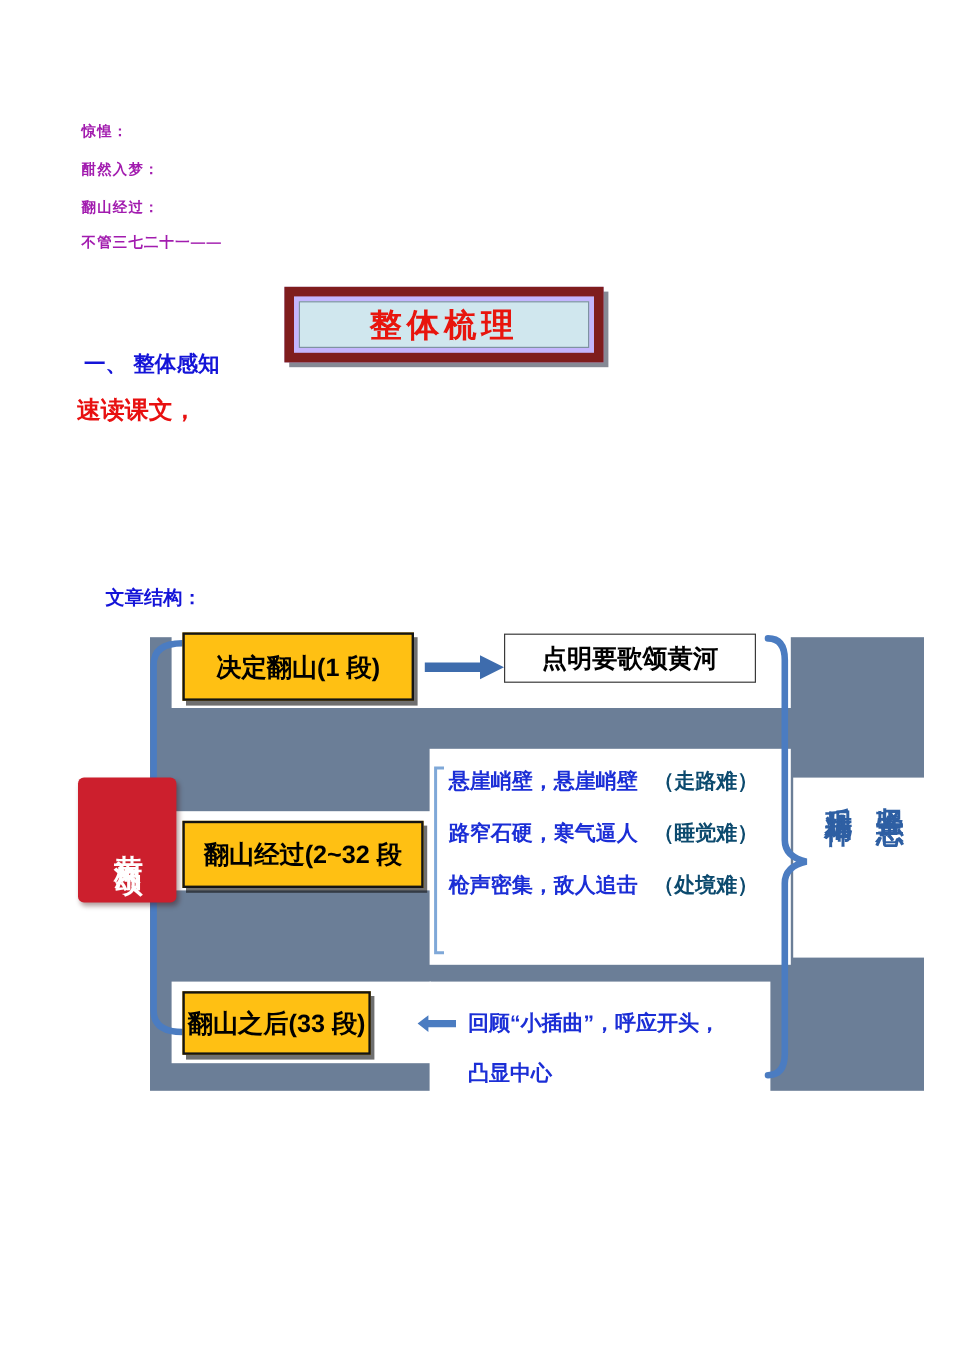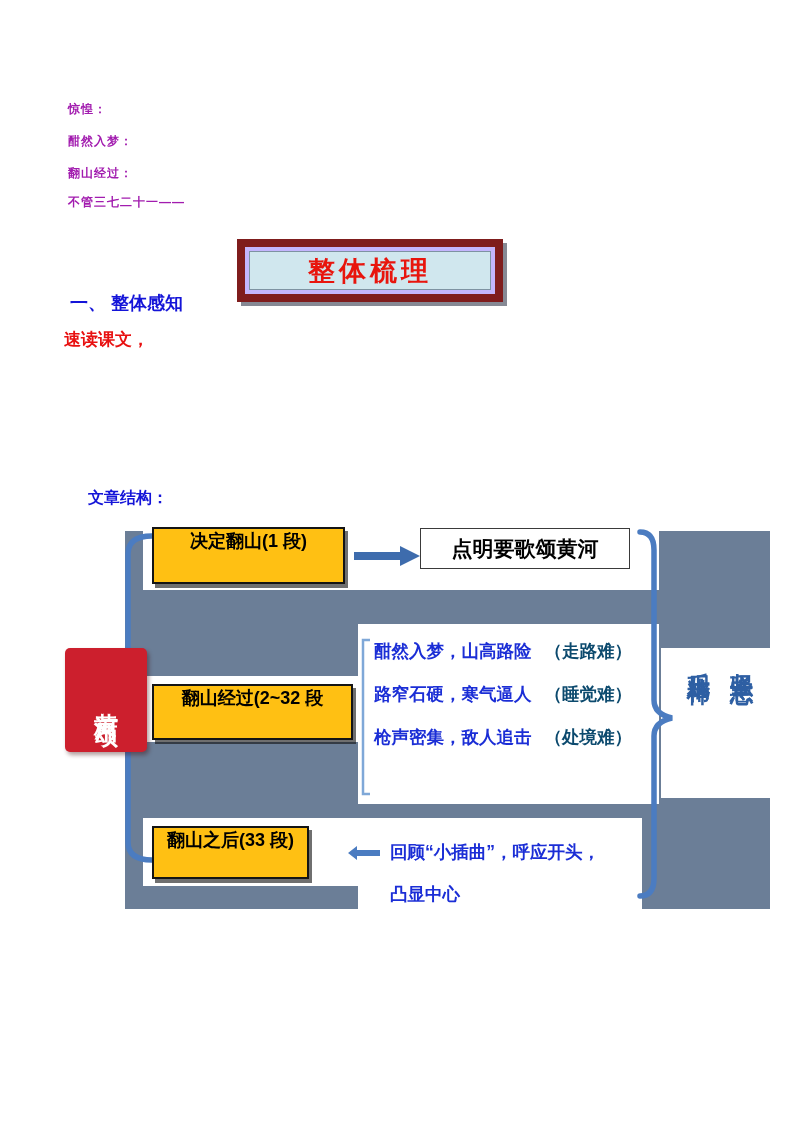--- a/index.html
+++ b/index.html
@@ -18,28 +18,28 @@
     box-shadow:4px 4px 0 rgba(35,40,60,.55);
     padding:4px;box-sizing:border-box;margin-top:12px;
   }
   .banner-inner{
     width:100%;height:100%;background:#d0e7ee;border:1px solid #7e93a2;
     display:flex;align-items:center;justify-content:center;box-sizing:border-box;
   }
   .banner-title{color:#e8150d;font-weight:bold;font-size:27px;letter-spacing:4px;}
   
   .h-blue{color:#1414d8;font-weight:bold;font-size:18px;}
-  .h-red{color:#e81010;font-weight:bold;font-size:17px;}
+  .h-red{color:#e81010;font-weight:bold;font-size:20px;}
   .h-label{color:#1414d8;font-weight:bold;font-size:16px;}
   
   .panel{left:125px;top:531px;width:645px;height:378px;background:#6b7e97;}
   .cut{background:#ffffff;}
   .ybox{
     background:#ffc013;border:2px solid #141414;color:#000;
-    font-weight:bold;font-size:18px;display:flex;justify-content:center;
+    font-weight:bold;font-size:21px;display:flex;align-items:center;justify-content:center;
     box-shadow:3px 4px 0 rgba(15,15,15,.6);box-sizing:border-box;white-space:nowrap;
   }
   .note-box{
     background:#ffffff;border:1px solid #3a3a3a;color:#000;
     font-weight:bold;font-size:21px;display:flex;align-items:center;justify-content:center;
     box-sizing:border-box;white-space:nowrap;
   }
   .root-box{
     left:65px;top:648px;width:82px;height:104px;background:#cc1f2d;border-radius:5px;
     display:flex;align-items:center;justify-content:center;
@@ -113,21 +113,21 @@
 <div class="abs ybox" style="left:152px;top:684px;width:201px;height:56px;">
   <span>翻山经过(2~32 段</span>
 </div>
 <div class="abs" style="left:358px;top:638px;">
   <svg width="14" height="158" viewBox="0 0 14 158">
     <path d="M12,2 L5,2 L5,156 L12,156" fill="none" stroke="#7fa8d8" stroke-width="2.5"></path>
   </svg>
 </div>
 <div class="abs" style="left:374px;top:630px;">
   <div class="detail-line">
-    <span class="detail-blue">酣然入梦，山高路险</span>
+    <span class="detail-blue">悬崖峭壁，悬崖峭壁</span>
     <span class="detail-red">（走路难）</span>
   </div>
   <div class="detail-line">
     <span class="detail-blue">路窄石硬，寒气逼人</span>
     <span class="detail-red">（睡觉难）</span>
   </div>
   <div class="detail-line">
     <span class="detail-blue">枪声密集，敌人追击</span>
     <span class="detail-red">（处境难）</span>
   </div>

